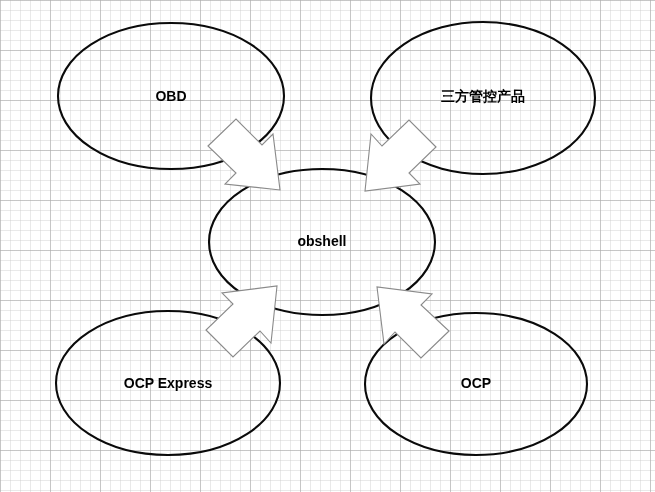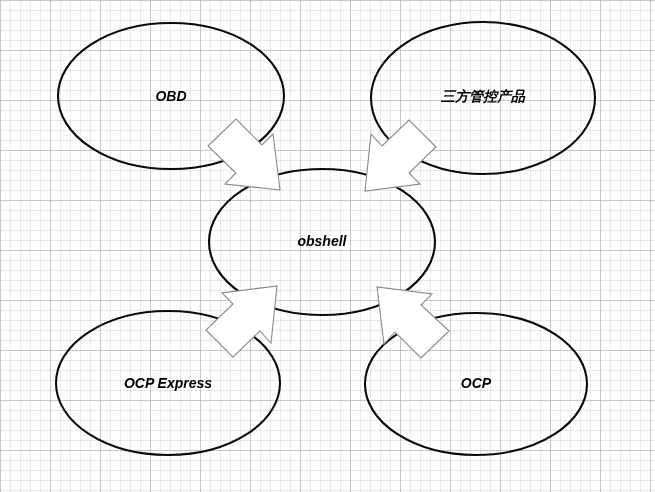--- a/index.html
+++ b/index.html
@@ -20,21 +20,20 @@
       linear-gradient(to bottom, rgba(170,170,170,0.55) 1px, transparent 1px),
       linear-gradient(to right,  rgba(200,200,200,0.40) 1px, transparent 1px),
       linear-gradient(to bottom, rgba(200,200,200,0.40) 1px, transparent 1px);
     background-size:
       50px 50px,
       50px 50px,
       10px 10px,
       10px 10px;
     background-position: 0 0, 0 0, 0 0, 0 0;
     font-family: "Liberation Sans", "DejaVu Sans", sans-serif;
-    font-style: italic;
   }
   #diagram {
     position: absolute;
     left: 0;
     top: 0;
     width: 655px;
     height: 492px;
   }
   .node-label {
     font-family: "Liberation Sans", "DejaVu Sans", sans-serif;

